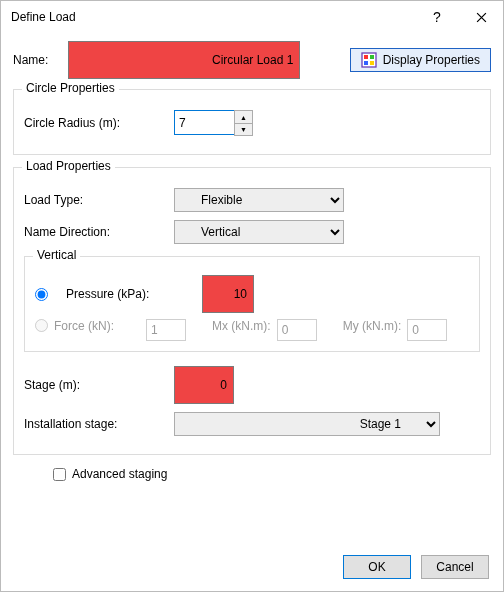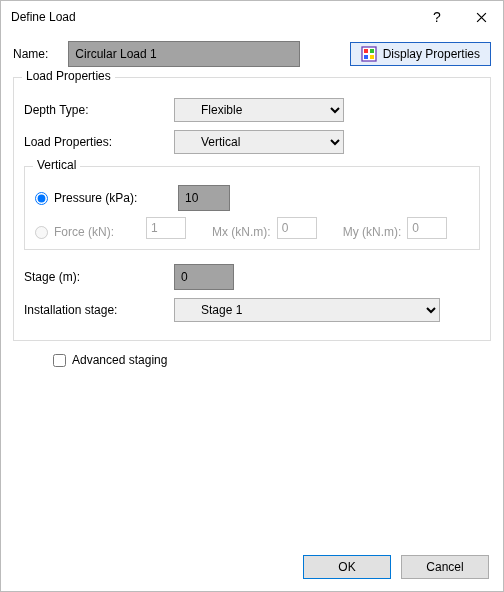--- a/index.html
+++ b/index.html
@@ -32,23 +32,24 @@
     font-size: 14px;
     color: #000;
   }
   .content { padding: 8px 12px 12px 12px; }
   .row { display: flex; align-items: center; margin-bottom: 10px; }
   .name-row { gap: 20px; }
   .lbl { font-size: 12px; }
   input[type="text"].textbox {
     height: 23px;
     border: 1px solid #7a7a7a;
-    padding: 12px 6px;
-    font: inherit;
-    background: #a3a3a3;
+    padding: 18px 6px;
+    font: inherit;
+    background: #ef4444;
+    text-align: right;
   }
   .display-btn {
     height: 24px;
     border: 1.2px solid #1e62c4;
     background: #e5eefb;
     display: inline-flex;
     align-items: center;
     gap: 6px;
     padding: 0 10px;
     font: inherit;
@@ -95,38 +96,38 @@
   }
   .spin + .spin { border-top: 1px solid #acacac; }
   select.dropdown {
     height: 24px;
     border: 1px solid #acacac;
     background: #eee;
     font: inherit;
     padding: 2px 22px;
   }
   .dropdown-mid { width: 170px; }
-  .dropdown-wide { width: 266px; }
+  .dropdown-wide { width: 266px; text-align: right; }
   .vertical-group { }
-  .radio-row { display: flex; align-items: center; gap: 6px; margin: 6px 0; }
-  .moment-row { display: flex; align-items: flex-end; gap: 6px; color: #9a9a9a; margin-top: 3px; }
+  .radio-row { display: flex; align-items: center; gap: 18px; margin: 6px 0; }
+  .moment-row { display: flex; align-items: flex-start; gap: 6px; color: #9a9a9a; margin-top: 3px; }
   .moment-row .mi {
     width: 40px; height: 22px; border: 1px solid #cfcfcf; background: #fff; padding: 2px 4px; color: #9a9a9a; font: inherit;
   }
   .disabled-lbl { color: #9a9a9a; }
   .chk-row { display: flex; align-items: center; gap: 6px; margin: 8px 0 0 12px; padding-left: 28px; }
   .buttons {
     position: absolute;
     bottom: 12px;
     right: 14px;
     display: flex;
     gap: 10px;
   }
   .btn {
-    width: 88px;
+    width: 68px;
     height: 24px;
     font: inherit;
     border: 1px solid #acacac;
     background: #e1e1e1;
     cursor: pointer;
   }
   .btn.primary { border: 1.7px solid #0078d7; background: #e1e1e1; }
   input[type="checkbox"], input[type="radio"] { margin: 0; }
 </style>
 </head>
@@ -154,33 +155,46 @@
         <rect x="1" y="1" width="14" height="14" fill="#fff" stroke="#6a3fb5" stroke-width="1.3"></rect>
         <rect x="3" y="3" width="4" height="4" fill="#ff3030"></rect>
         <rect x="9" y="3" width="4" height="4" fill="#30c030"></rect>
         <rect x="3" y="9" width="4" height="4" fill="#3060ff"></rect>
         <rect x="9" y="9" width="4" height="4" fill="#ffd000"></rect>
       </svg>
       <span>Display Properties</span>
     </button>
   </div>
 
+  <div class="fieldset">
+    <span class="legend">Circle Properties</span>
+    <div class="field-row">
+      <span class="flabel">Circle Radius (m):</span>
+      <div class="spinner-wrap">
+        <input class="spinner-input" type="text" value="7" style="">
+        <div class="spinner-btns">
+          <div class="spin">▲</div>
+          <div class="spin">▼</div>
+        </div>
+      </div>
+    </div>
+  </div>
 
   <div class="fieldset">
     <span class="legend">Load Properties</span>
 
     <div class="field-row">
-      <span class="flabel">Depth Type:</span>
+      <span class="flabel">Load Type:</span>
       <select class="dropdown dropdown-mid">
         <option>Flexible</option>
       </select>
     </div>
 
     <div class="field-row">
-      <span class="flabel">Load Properties:</span>
+      <span class="flabel">Name Direction:</span>
       <select class="dropdown dropdown-mid">
         <option>Vertical</option>
       </select>
     </div>
 
     <div class="fieldset vertical-group" style="margin-top:12px;">
       <span class="legend">Vertical</span>
 
       <div class="radio-row">
         <input type="radio" name="v" checked="" style="">

